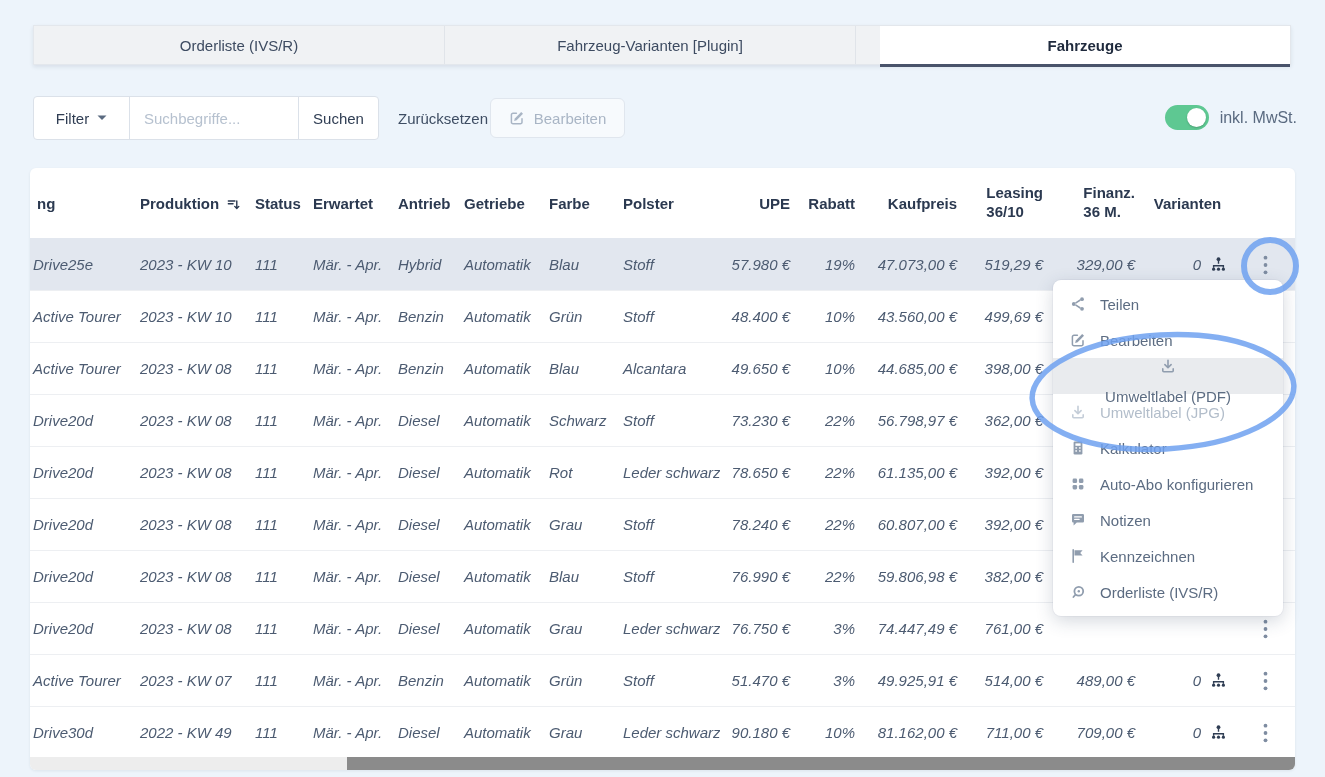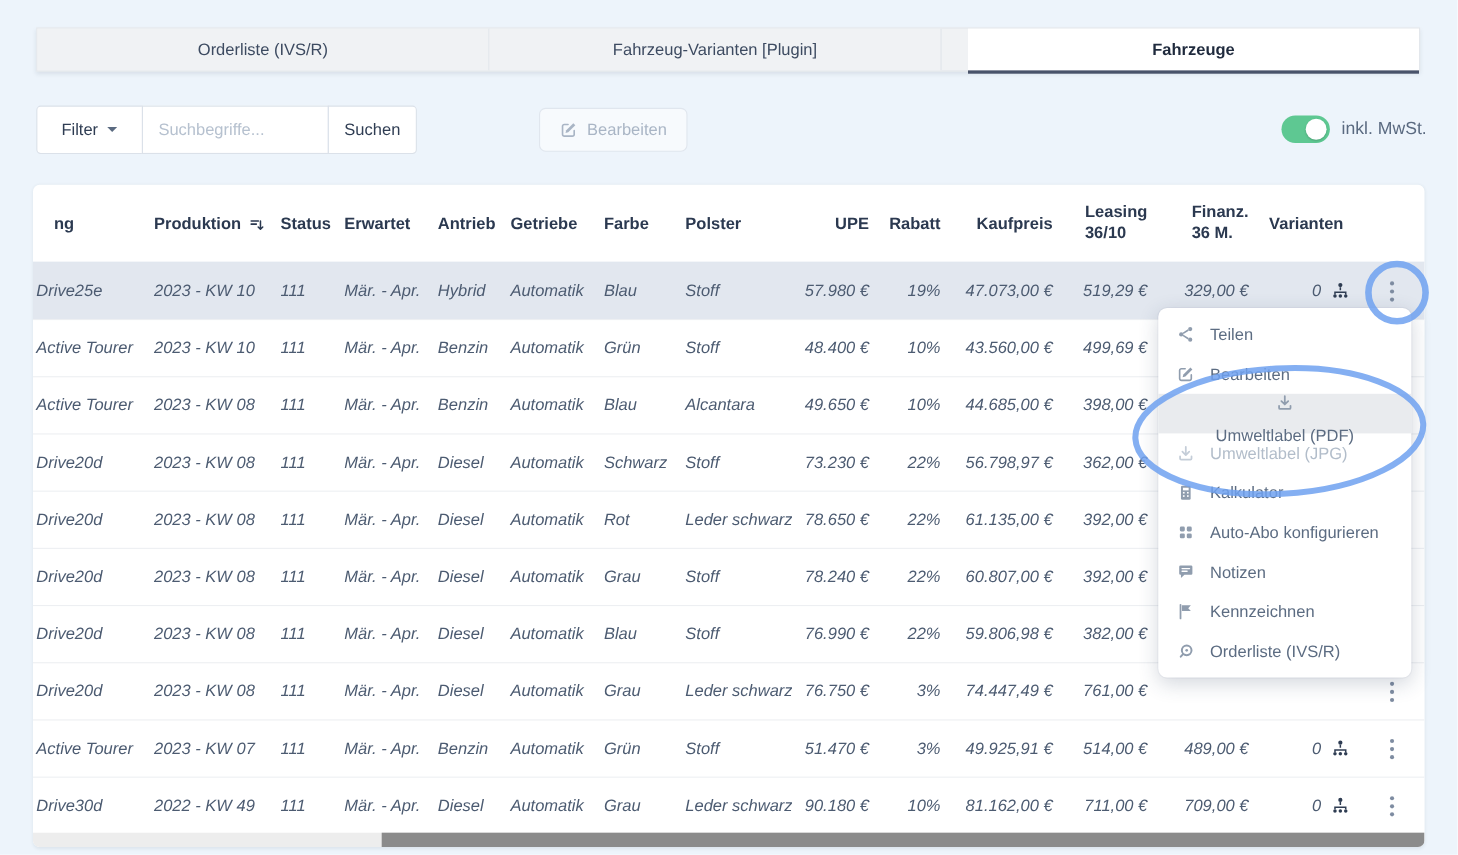--- a/index.html
+++ b/index.html
@@ -80,21 +80,21 @@
     background:#fff; border-radius:6px; box-shadow:0 1px 3px rgba(30,45,70,.08);
     overflow:hidden;
   }
   .grid-cols {
     display:grid;
     grid-template-columns:102px 115px 58px 85px 66px 85px 74px 105px 75px 65px 102px 86px 92px 95px 60px;
     align-items:center;
   }
   .thead { height:70px; font-weight:bold; font-size:15px; color:#2b3950; }
   .th { padding-left:8px; cursor:pointer; }
-  .th.c-name { padding-left:19px; overflow:hidden; white-space:nowrap; }
+  .th.c-name { padding-left:7px; overflow:hidden; white-space:nowrap; }
   .th.num { text-align:right; padding-right:5px; padding-left:0; }
   .th.wrap2 { display:flex; justify-content:flex-end; padding-right:5px; }
   .th.wrap2 span { text-align:left; white-space:pre-line; line-height:1.25; }
   .th.c-prod { display:flex; align-items:flex-end; gap:7px; }
   .th .sort { display:flex; color:#2b3950; }
   .th.c-varhead { text-align:center; padding-left:0; }
 
   .trow {
     height:52px; font-size:15px; color:#4c5b71; border-top:1px solid #edeff2;
     cursor:pointer; background:#fff;font-style:italic;
@@ -162,20 +162,21 @@
       <span>Filter</span>
       <span class="caret">
         <svg viewBox="0 0 10 6" width="10" height="6">
             <path d="M0.5 0.5 5 5 9.5 0.5z" fill="currentColor"></path>
           </svg>
       </span>
     </div>
     <input class="search-input" type="text" placeholder="Suchbegriffe..." style="">
     <button class="btn-search" style="font-family:inherit;">Suchen</button>
   </div>
+  <button class="btn-reset">Zurücksetzen</button>
   <div class="btn-edit">
     <span class="mi">
       <svg viewBox="0 0 16 16" width="16" height="16">
           <path d="M13 8.8v3.4a1.6 1.6 0 0 1-1.6 1.6H4a1.6 1.6 0 0 1-1.6-1.6V4.8A1.6 1.6 0 0 1 4 3.2h3.4" fill="none" stroke="currentColor" stroke-width="1.5" stroke-linecap="round"></path>
           <path d="M12.2 2 14 3.8 7.6 10.2l-2.5.7.7-2.5z" fill="currentColor"></path>
         </svg>
     </span>
     <span>Bearbeiten</span>
   </div>
   <div class="vat">

